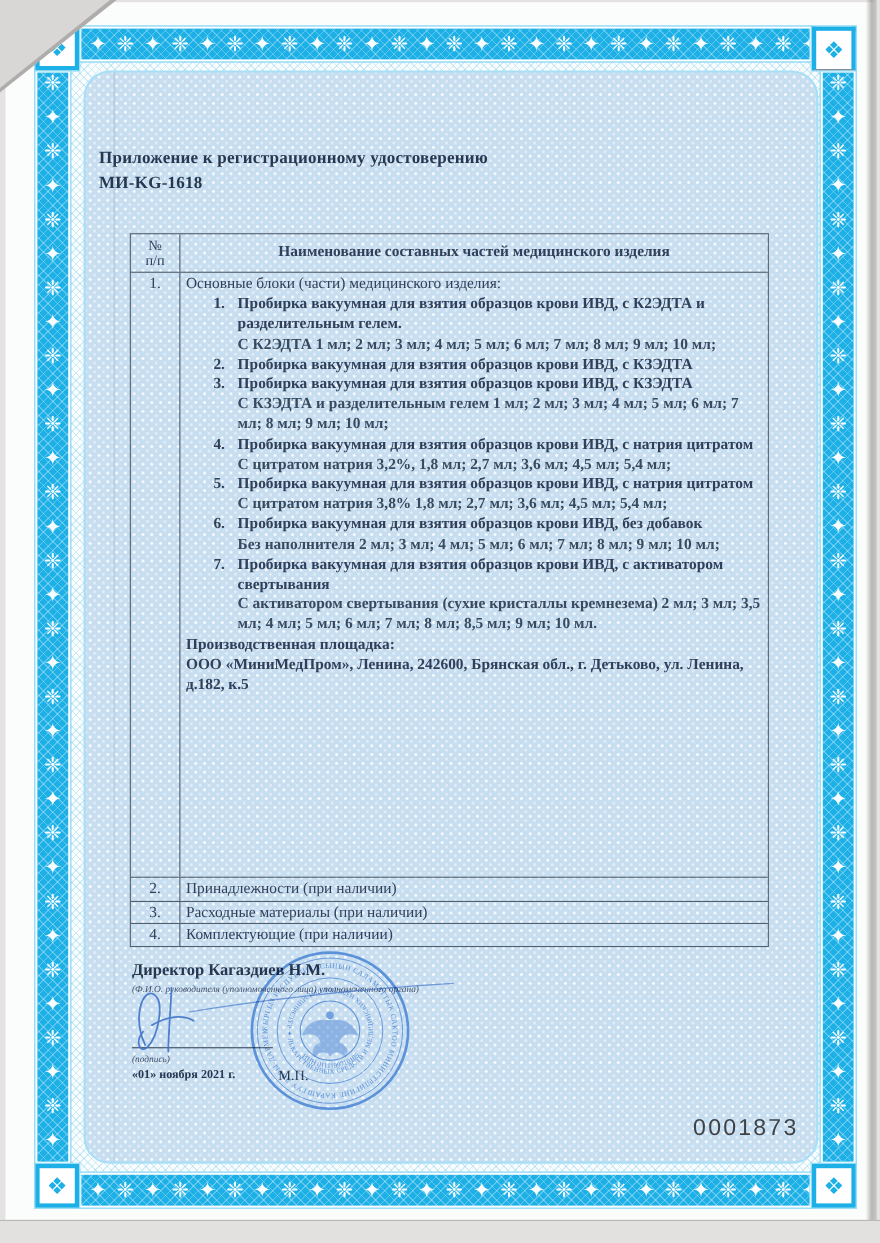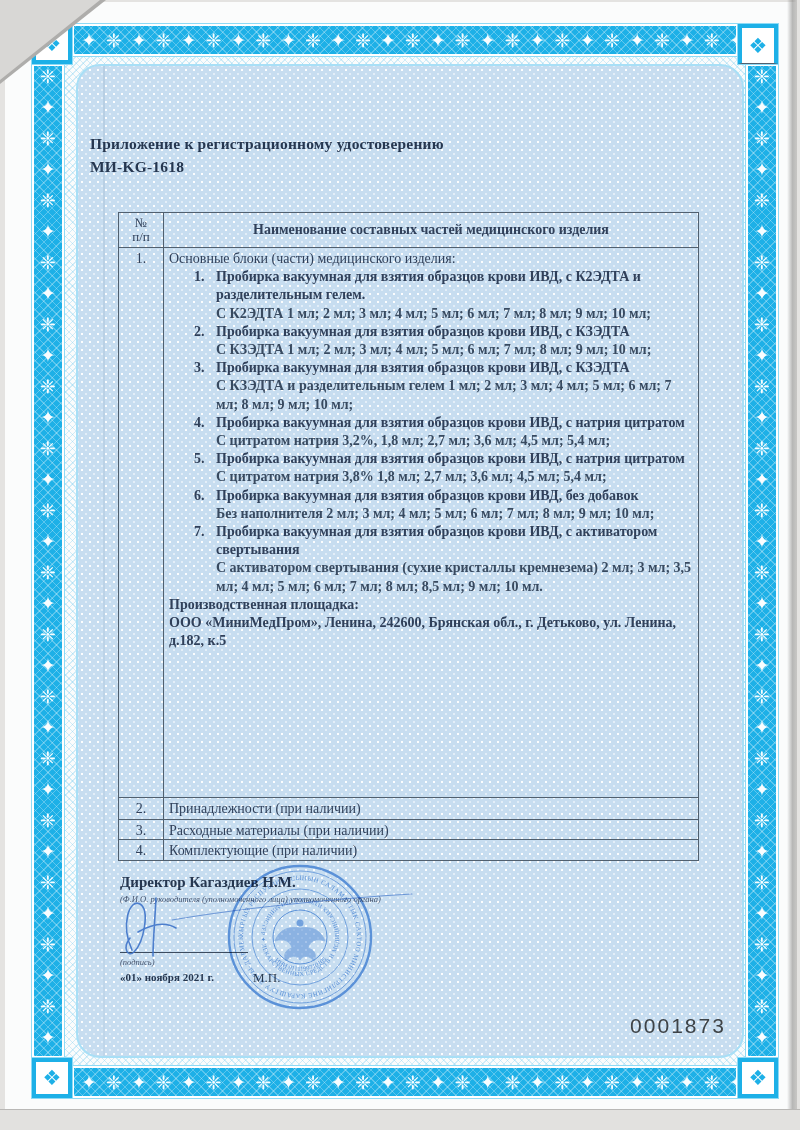--- a/index.html
+++ b/index.html
@@ -126,21 +126,20 @@
         <div>Основные блоки (части) медицинского изделия:</div>
 
         <div class="item">
           <span class="num">1.</span>
           <span class="t">Пробирка вакуумная для взятия образцов крови ИВД, с К2ЭДТА и разделительным гелем.</span>
           <span class="d">С К2ЭДТА 1 мл; 2 мл; 3 мл; 4 мл; 5 мл; 6 мл; 7 мл; 8 мл; 9 мл; 10 мл;</span>
         </div>
         <div class="item">
           <span class="num">2.</span>
           <span class="t">Пробирка вакуумная для взятия образцов крови ИВД, с КЗЭДТА</span>
-          <span class="d">С КЗЭДТА 1 мл; 2 мл; 3 мл; 4 мл; 5 мл; 6 мл; 7 мл; 8 мл; 9 мл; 10 мл;</span>
         </div>
         <div class="item">
           <span class="num">3.</span>
           <span class="t">Пробирка вакуумная для взятия образцов крови ИВД, с КЗЭДТА</span>
           <span class="d">С КЗЭДТА и разделительным гелем 1 мл; 2 мл; 3 мл; 4 мл; 5 мл; 6 мл; 7 мл; 8 мл; 9 мл; 10 мл;</span>
         </div>
         <div class="item">
           <span class="num">4.</span>
           <span class="t">Пробирка вакуумная для взятия образцов крови ИВД, с натрия цитратом</span>
           <span class="d">С цитратом натрия 3,2%, 1,8 мл; 2,7 мл; 3,6 мл; 4,5 мл; 5,4 мл;</span>

